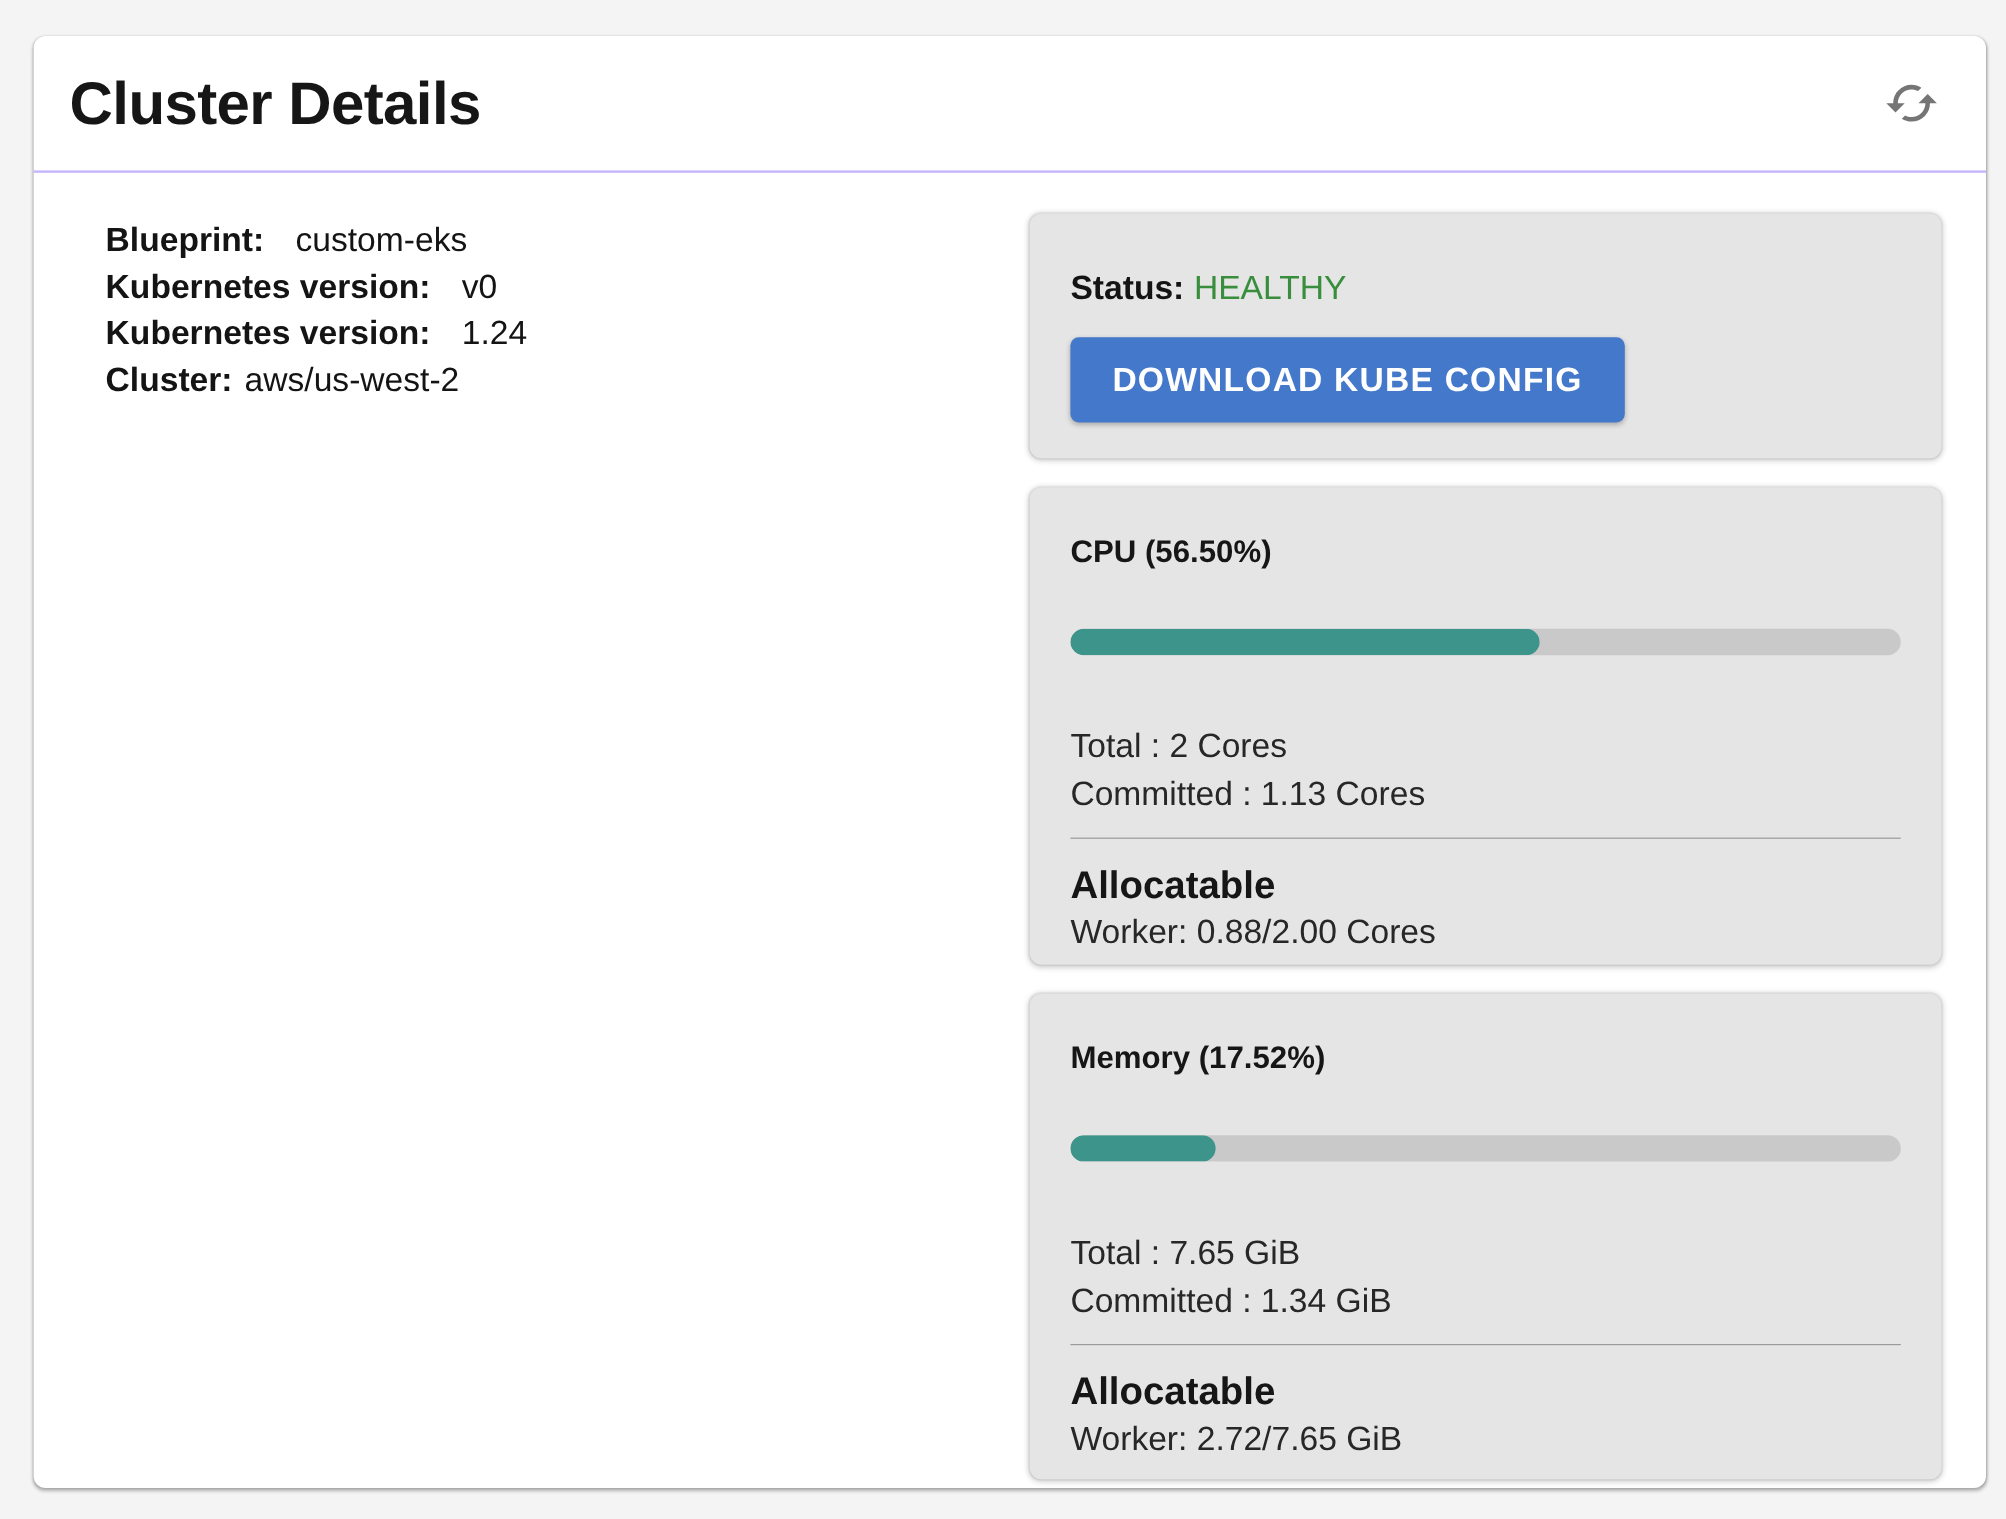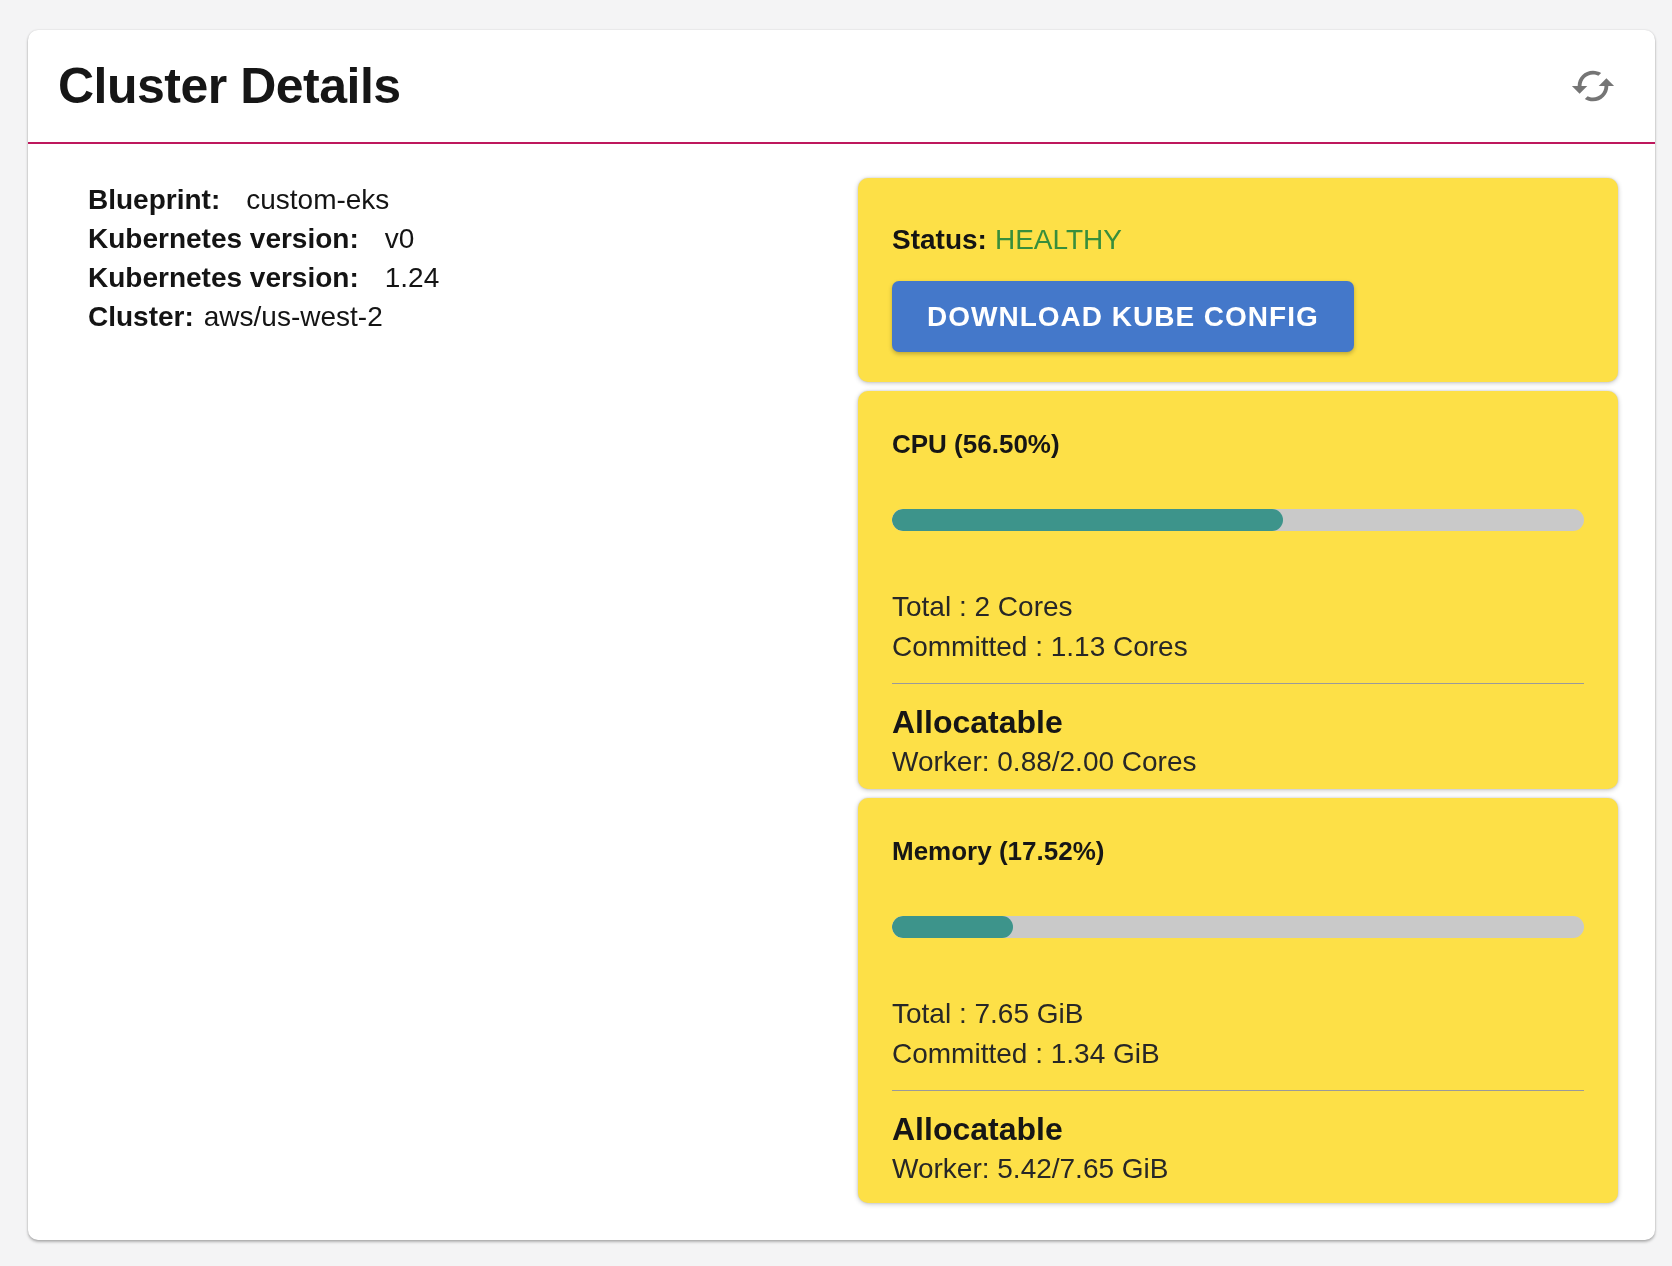--- a/index.html
+++ b/index.html
@@ -17,21 +17,21 @@
     background: #ffffff;
     border-radius: 10px;
     box-shadow: 0 2px 3px rgba(0,0,0,0.28), 0 0 2px rgba(0,0,0,0.14);
   }
   .card-header {
     height: 114px;
     display: flex;
     align-items: center;
     justify-content: space-between;
     padding: 0 36px 0 30px;
-    border-bottom: 2px solid #be185d;
+    border-bottom: 2px solid #c4b5fd;
   }
   .page-title {
     font-size: 50px;
     font-weight: 700;
     letter-spacing: -0.5px;
     color: #161616;
   }
   .refresh-btn {
     background: none;
     border: none;
@@ -52,25 +52,25 @@
   .detail-label { font-weight: 700; }
   .detail-value { margin-left: 26px; }
   .detail-row:last-child .detail-value { margin-left: 10px; }
 
   .right-col {
     width: 760px;
     display: flex;
     flex-direction: column;
   }
   .mini-card {
-    background: #fde047;
+    background: #e5e5e5;
     border-radius: 10px;
     box-shadow: 0 1px 5px rgba(0,0,0,0.24), 0 0 2px rgba(0,0,0,0.12);
     padding: 32px 34px;
-    margin-bottom: 9px;
+    margin-bottom: 24px;
   }
   .status-card { height: 204px; padding-top: 46px; }
   .status-line { font-size: 28px; }
   .status-label { font-weight: 700; color: #141414; }
   .status-value { color: #388e3c; margin-left: 8px; }
   .download-btn {
     margin-top: 25px;
     height: 71px;
     padding: 0 35px;
     background: #4478ca;
@@ -182,18 +182,18 @@
         <div class="resource-title">Memory (17.52%)</div>
         <div class="progress-track">
           <div class="progress-fill" style="width: 17.52%;"></div>
         </div>
         <div class="totals">
           <div class="stat-line">Total : 7.65 GiB</div>
           <div class="stat-line">Committed : 1.34 GiB</div>
         </div>
         <hr class="inner-divider">
         <div class="alloc-title">Allocatable</div>
-        <div class="stat-line">Worker: 5.42/7.65 GiB</div>
+        <div class="stat-line">Worker: 2.72/7.65 GiB</div>
       </div>
 
     </div>
   </div>
 </div>
 
 </body></html>

